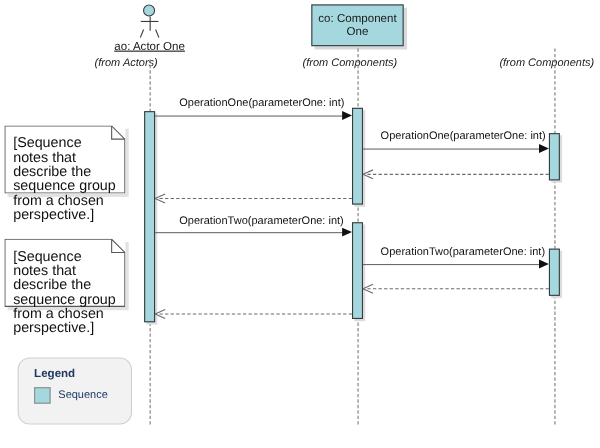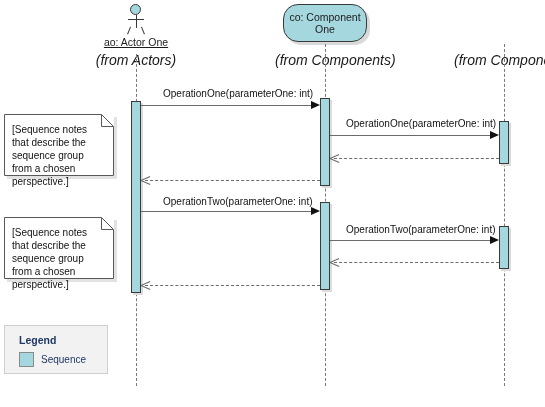--- a/index.html
+++ b/index.html
@@ -36,22 +36,22 @@
   .part-label {
     position: absolute;
     text-align: center;
     font-size: 10.5px;
     color: #1b1b1b;
     white-space: nowrap;
     text-decoration: underline;
   }
   .part-sublabel {
     position: absolute;
-    text-align: center;
-    font-size: 14px;
+    text-align: left;
+    font-size: 10px;
     font-style: italic;
     color: #1b1b1b;
     white-space: nowrap;
   }
 
   
   .actor-head {
     position: absolute;
     width: 11px;
     height: 11px;
@@ -125,21 +125,21 @@
   .note {
     position: absolute;
     background: #ffffff;
     box-shadow: 3px 3px 0 0 #e2e2e2;
   }
   .note .note-text {
     position: absolute;
     left: 8px;
     top: 9px;
     width: 94px;
-    font-size: 10px;
+    font-size: 13px;
     line-height: 13px;
     color: #111111;
   }
 
   
   .legend-box {
     position: absolute;
     box-sizing: border-box;
     background: #f2f2f2;
     border: 1px solid #cfcfcf;
@@ -177,21 +177,21 @@
 
   <div class="actor-head" style="left:130px; top:4px;"></div>
   <div class="stick" style="left:135.5px; top:15px; width:1px; height:13px;"></div>
   <div class="stick" style="left:128px; top:19px; width:16px; height:1px;"></div>
   <div class="stick" style="left:130px; top:27px; width:1px; height:8px; transform:rotate(22deg); transform-origin:top right;"></div>
   <div class="stick" style="left:141px; top:27px; width:1px; height:8px; transform:rotate(-22deg); transform-origin:top left;"></div>
 
   <div class="part-label" style="left:86px; top:36px; width:100px;">ao: Actor One</div>
   <div class="part-sublabel" style="left:86px; top:52px; width:100px;">(from Actors)</div>
 
-  <div class="comp-box" style="left:283px; top:4px; width:84px; height:38px; flex-direction:column;border-radius:15px;">
+  <div class="comp-box" style="left:283px; top:4px; width:84px; height:38px; flex-direction:column;">
     <span>co: Component</span>
     <span>One</span>
   </div>
   <div class="part-sublabel" style="left:275px; top:52px; width:100px;">(from Components)</div>
 
   <div class="part-sublabel" style="left:454px; top:52px; width:100px;">(from Components)</div>
 
   <div class="lifeline" style="left:136px; top:54px; height:332px;"></div>
   <div class="lifeline" style="left:325px; top:44px; height:342px;"></div>
   <div class="lifeline" style="left:504px; top:44px; height:342px;"></div>
@@ -241,19 +241,19 @@
   </div>
 
   <div class="note" style="left:4px; top:217px; width:110px; height:62px;">
     <svg width="110" height="62" style="position:absolute;left:0;top:0;">
       <polygon points="0.5,0.5 97.5,0.5 109.5,12.5 109.5,61.5 0.5,61.5" fill="#ffffff" stroke="#585858" stroke-width="1"></polygon>
       <polyline points="97.5,0.5 97.5,12.5 109.5,12.5" fill="none" stroke="#585858" stroke-width="1"></polyline>
     </svg>
     <div class="note-text">[Sequence notes that describe the sequence group from a chosen perspective.]</div>
   </div>
 
-  <div class="legend-box" style="left:4px; top:325px; width:104px; height:49px;">
+  <div class="legend-box" style="left:16px; top:325px; width:104px; height:61px;border-radius:11px;">
     <div class="legend-title">Legend</div>
     <div class="legend-swatch"></div>
     <div class="legend-swatch-label">Sequence</div>
   </div>
 
 </div>
 
 </body></html>

